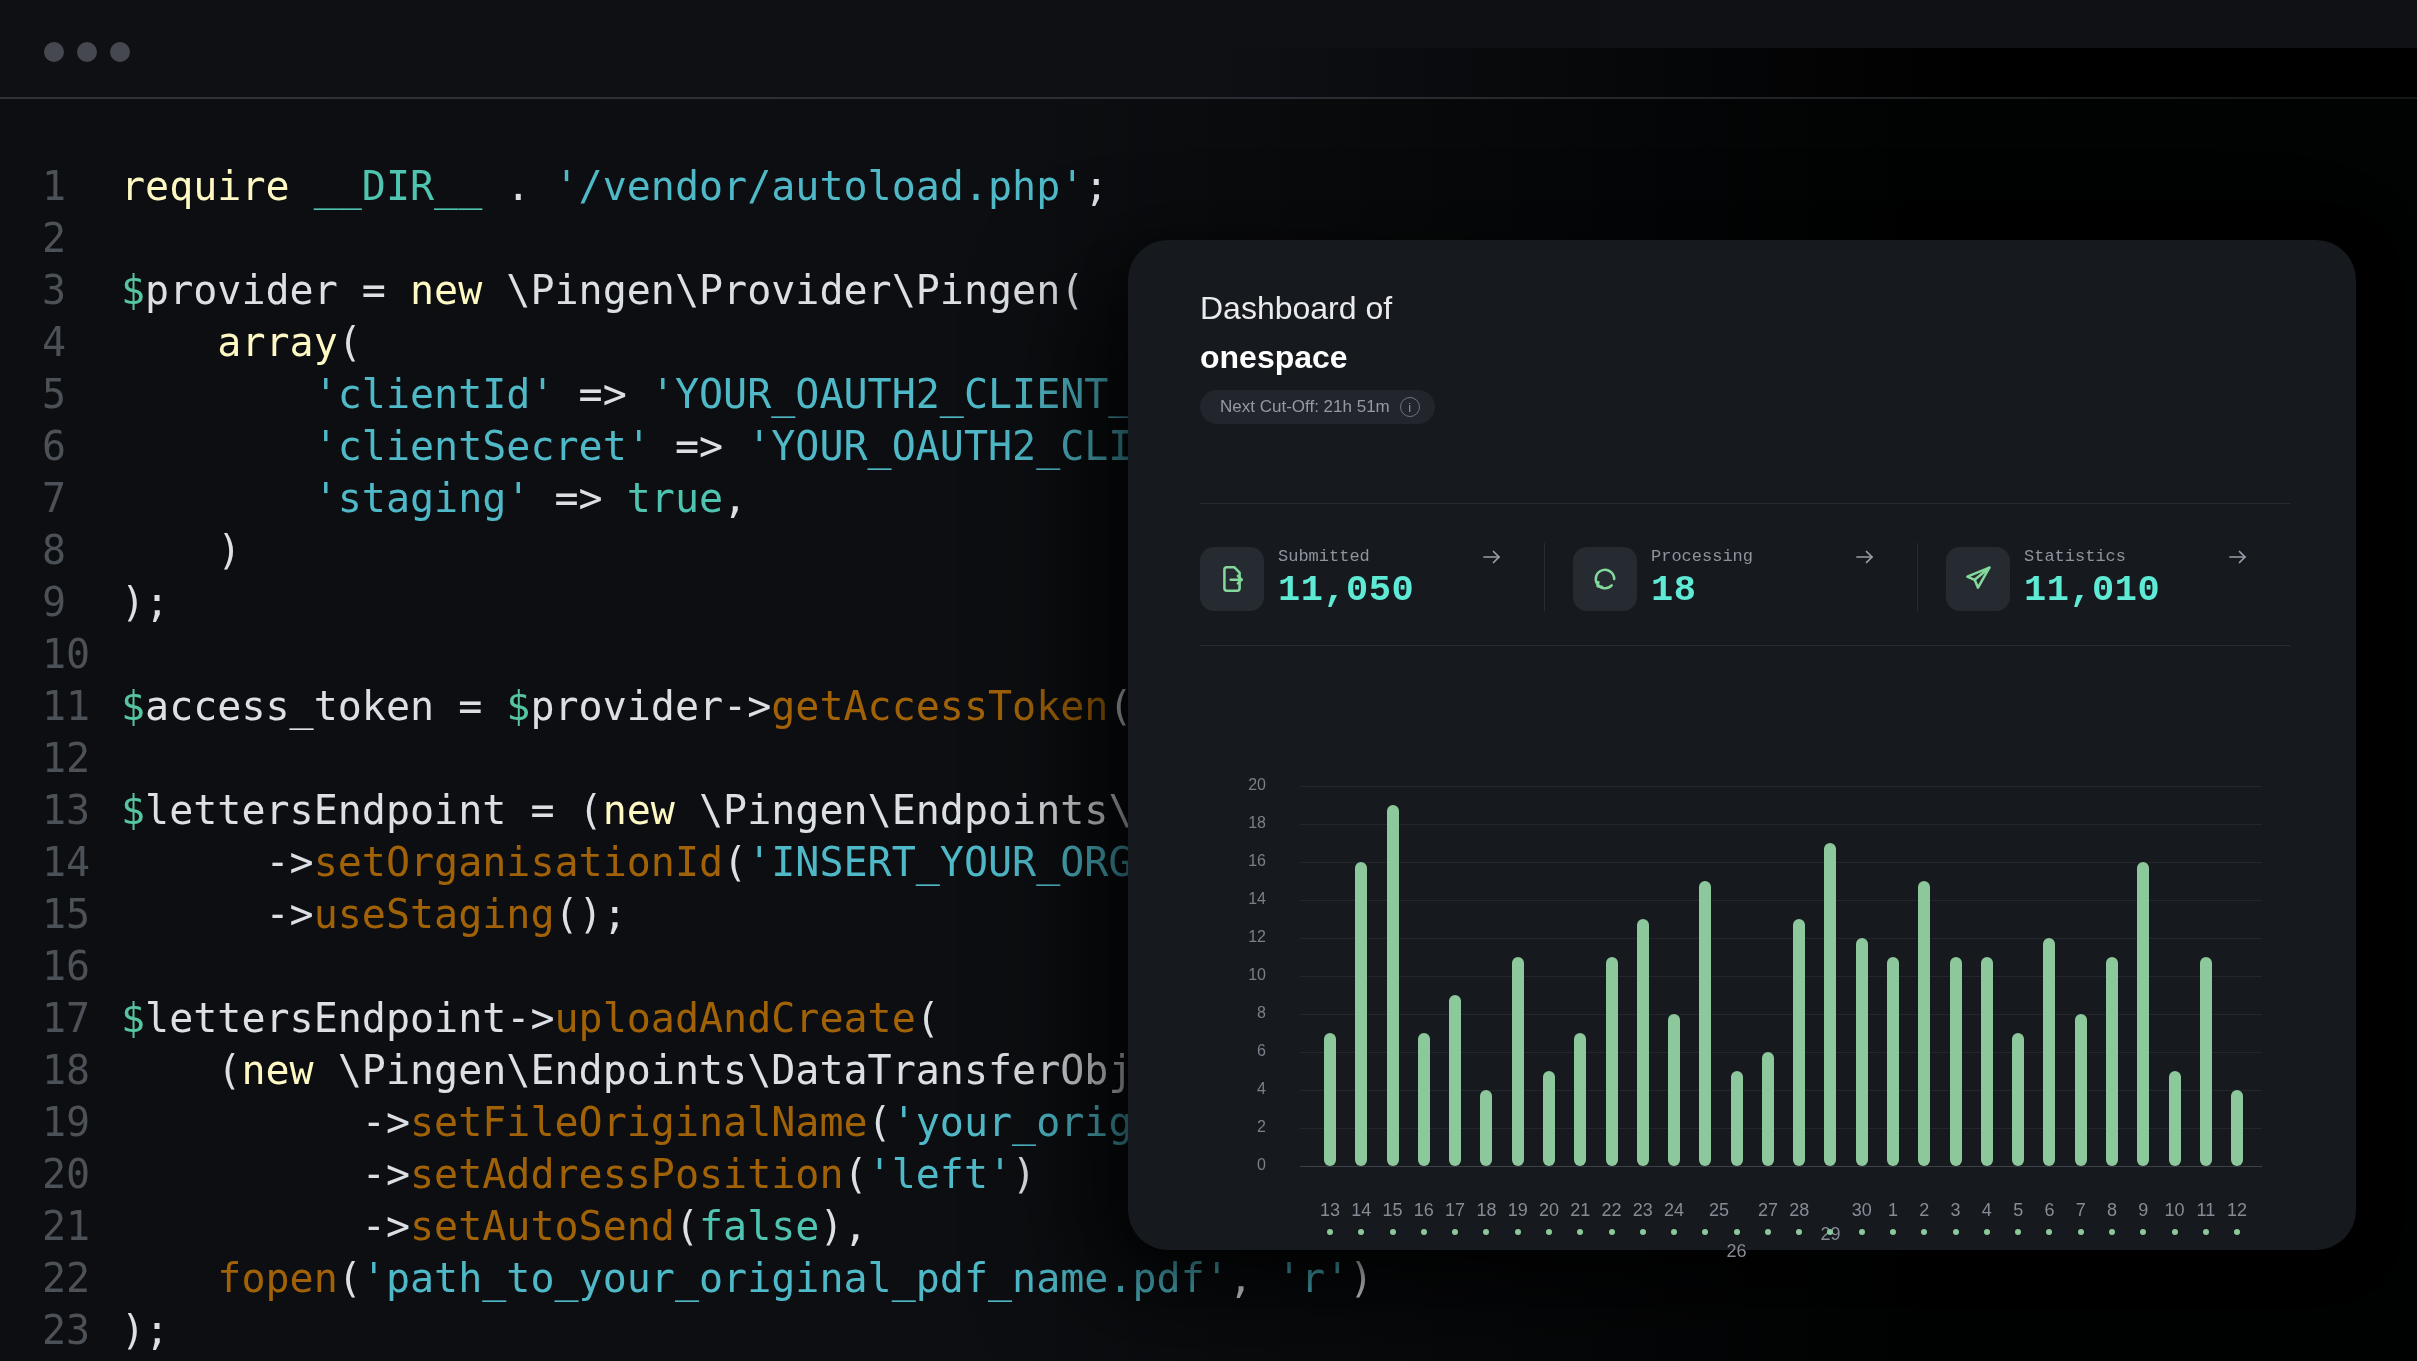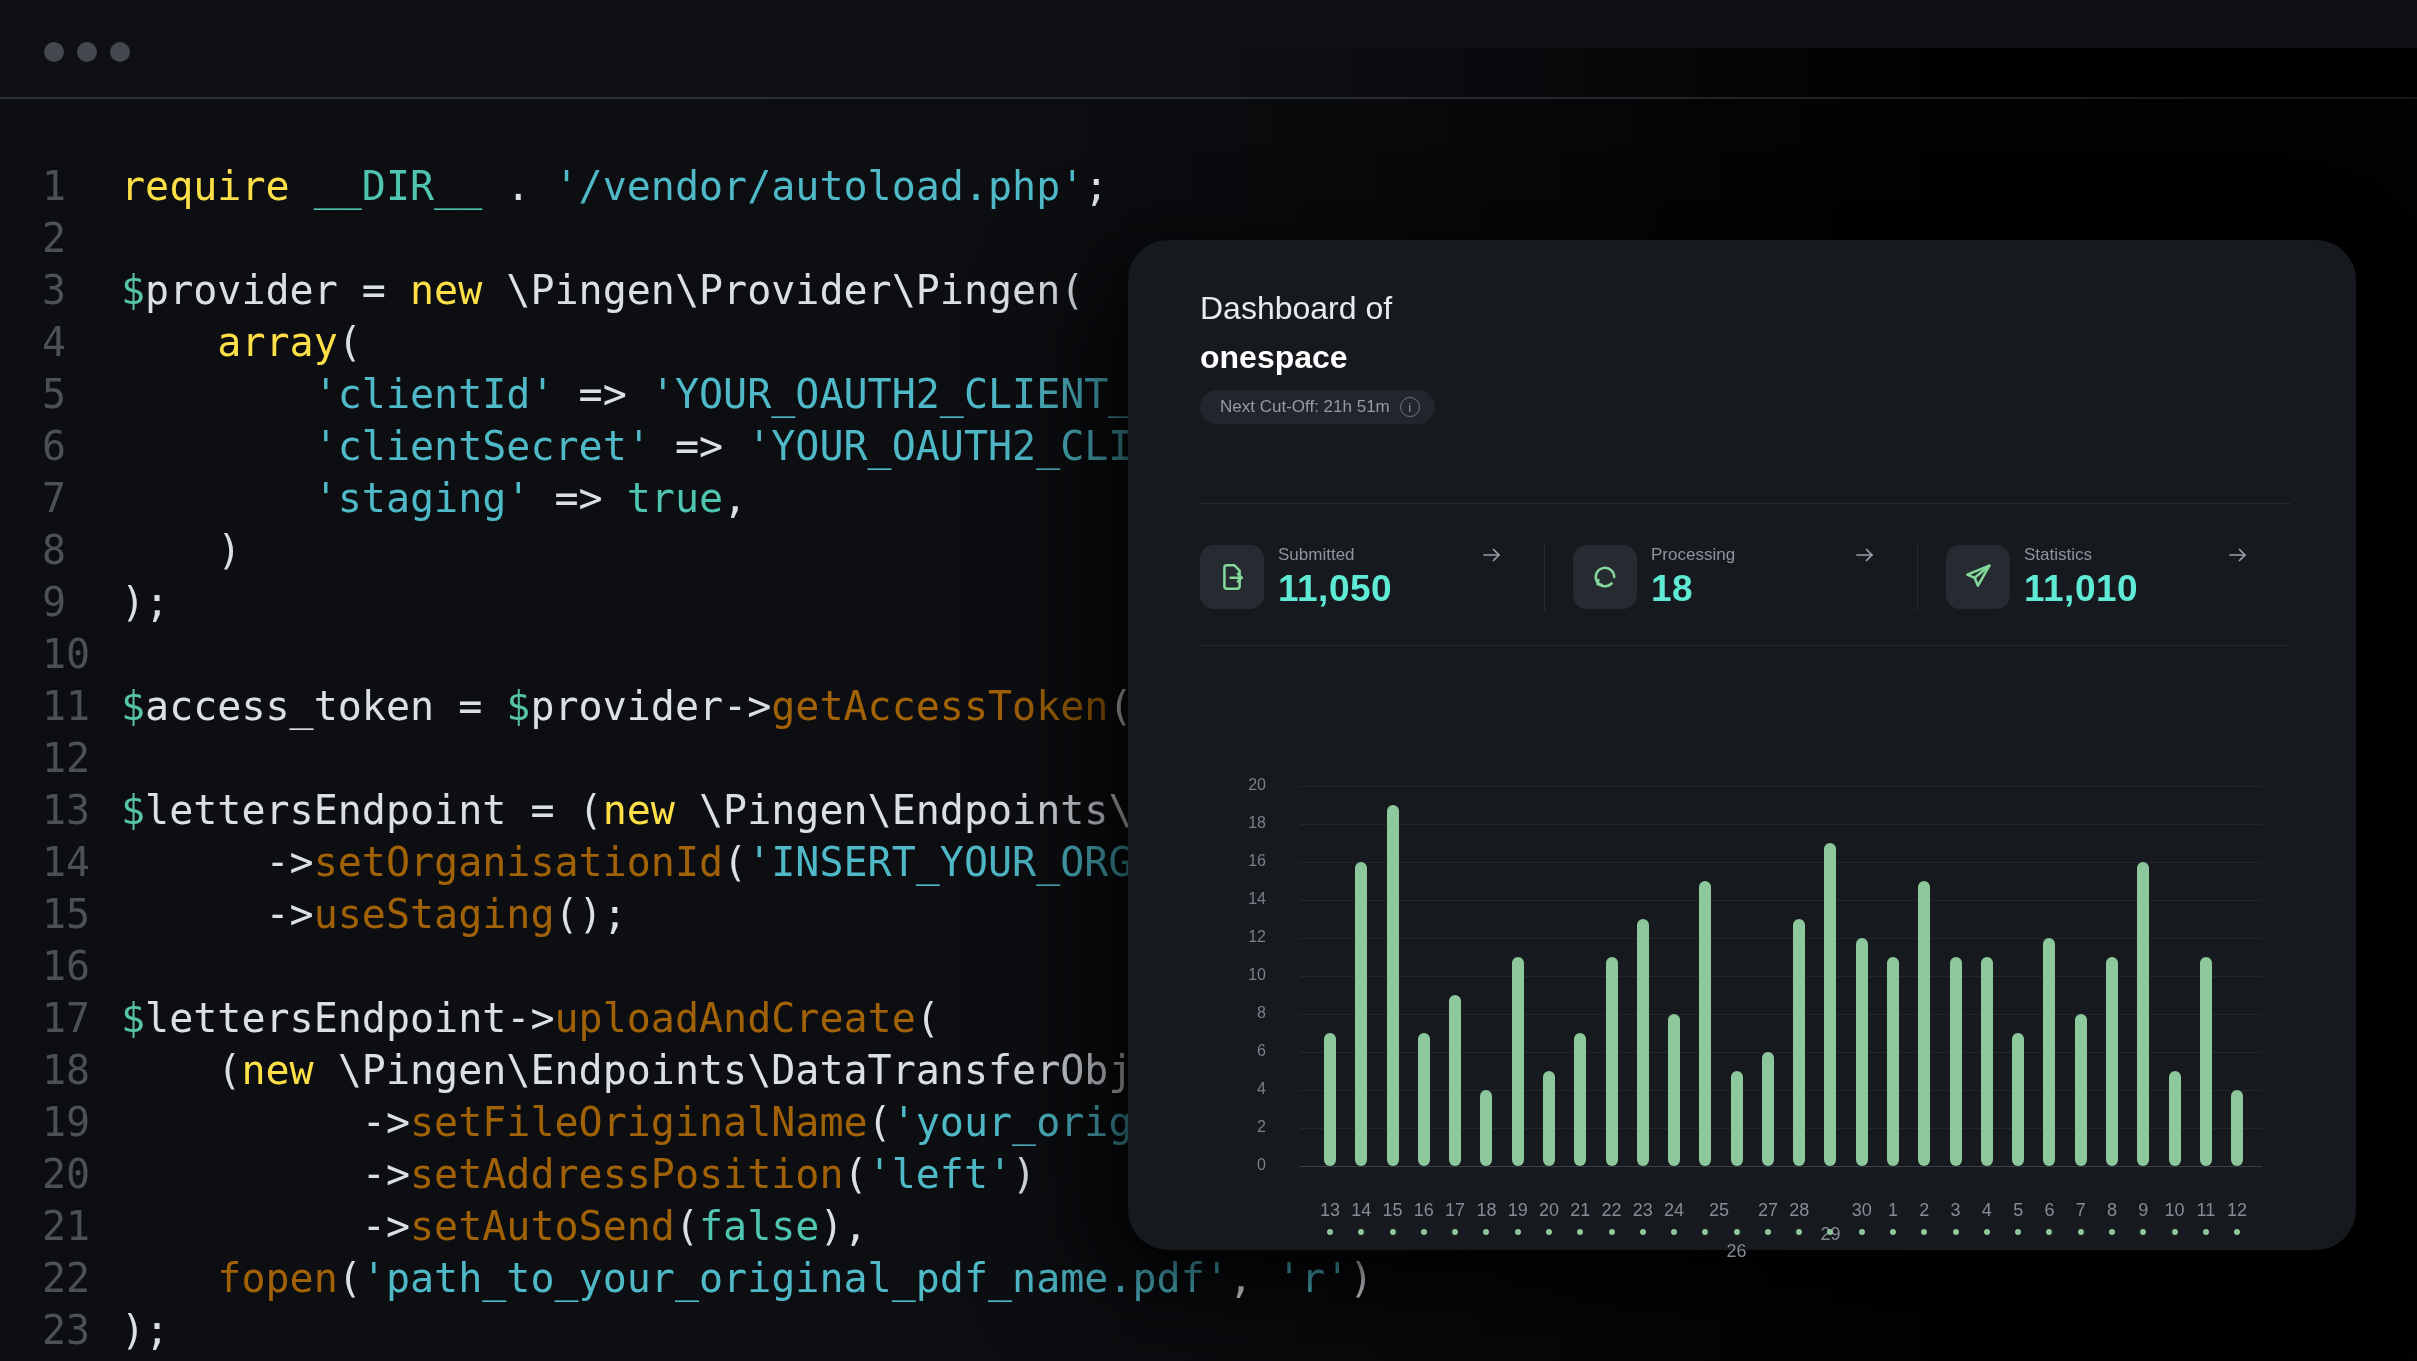--- a/index.html
+++ b/index.html
@@ -16,21 +16,21 @@
                background:linear-gradient(to right,#0c0e11 0%,#0c0e11 42%,#010202 80%); }
 
   .window-dots { position:absolute; left:44px; top:42px; display:flex; gap:13px; }
   .window-dots .dot { width:20px; height:20px; border-radius:50%; background:#45494f; }
 
   
   .code { position:absolute; left:42px; top:160px; font-family:"DejaVu Sans Mono", monospace;
           font-size:40px; line-height:52px; white-space:pre; color:#d9dce0; }
   .line { height:52px; }
   .ln { display:inline-block; width:79px; color:#4c5157; }
-  .tok-kw   { color:#fde047; }
+  .tok-kw   { color:#fef9c3; }
   .tok-fn   { color:#a16207; }
   .tok-sig  { color:#57c4a1; }
   .tok-str  { color:#4fb9c8; }
   .tok-bool { color:#4fc4b0; }
   .tok-const{ color:#4fc4b0; }
   .tok-pl   { color:#dce0e4; }
 
   
   .panel { position:absolute; left:1128px; top:240px; width:1228px; height:1010px;
            background:#16191e; border-radius:40px;
@@ -39,21 +39,21 @@
   .d-org   { position:absolute; left:72px; top:99px; font-size:32px; font-weight:700; color:#ffffff; }
   .badge { position:absolute; left:72px; top:150px; height:34px; border-radius:17px; background:#22262c;
            display:inline-flex; align-items:center; gap:10px; padding:0 15px 0 20px;
            font-size:17px; color:#949aa3; }
   .info-i { width:20px; height:20px; border-radius:50%; border:1.5px solid #6e747d; color:#8b919a;
             font-size:13px; display:flex; align-items:center; justify-content:center; }
   .hr { position:absolute; left:72px; right:66px; height:1px; background:#282c32; }
   .hr1 { top:263px; } .hr2 { top:405px; }
 
   .stats { position:absolute; left:72px; right:66px; top:303px; height:68px; display:flex; }
-  .stat { flex:1 1 0; display:flex; gap:14px; align-items:center; min-width:0; }
+  .stat { flex:1 1 0; display:flex; gap:14px; align-items:flex-end; min-width:0;font-family:Liberation Mono, monospace; }
   .stat + .stat { border-left:1px solid #282c32; padding-left:28px; }
   .tile { width:64px; height:64px; border-radius:14px; background:#262b32; flex:0 0 auto;
           display:flex; align-items:center; justify-content:center; }
   .tile svg { width:32px; height:32px; }
   .stat-text { flex:1 1 auto; padding-top:1px; min-width:0; padding-right:42px; }
   .stat-top { display:flex; justify-content:space-between; align-items:center;
               color:#8e949d; font-size:17px; }
   .stat-top svg { width:20px; height:16px; flex:0 0 auto; }
   .stat-value { margin-top:3px; font-size:37px; font-weight:700; color:#5eead4; letter-spacing:0.5px; }
 

